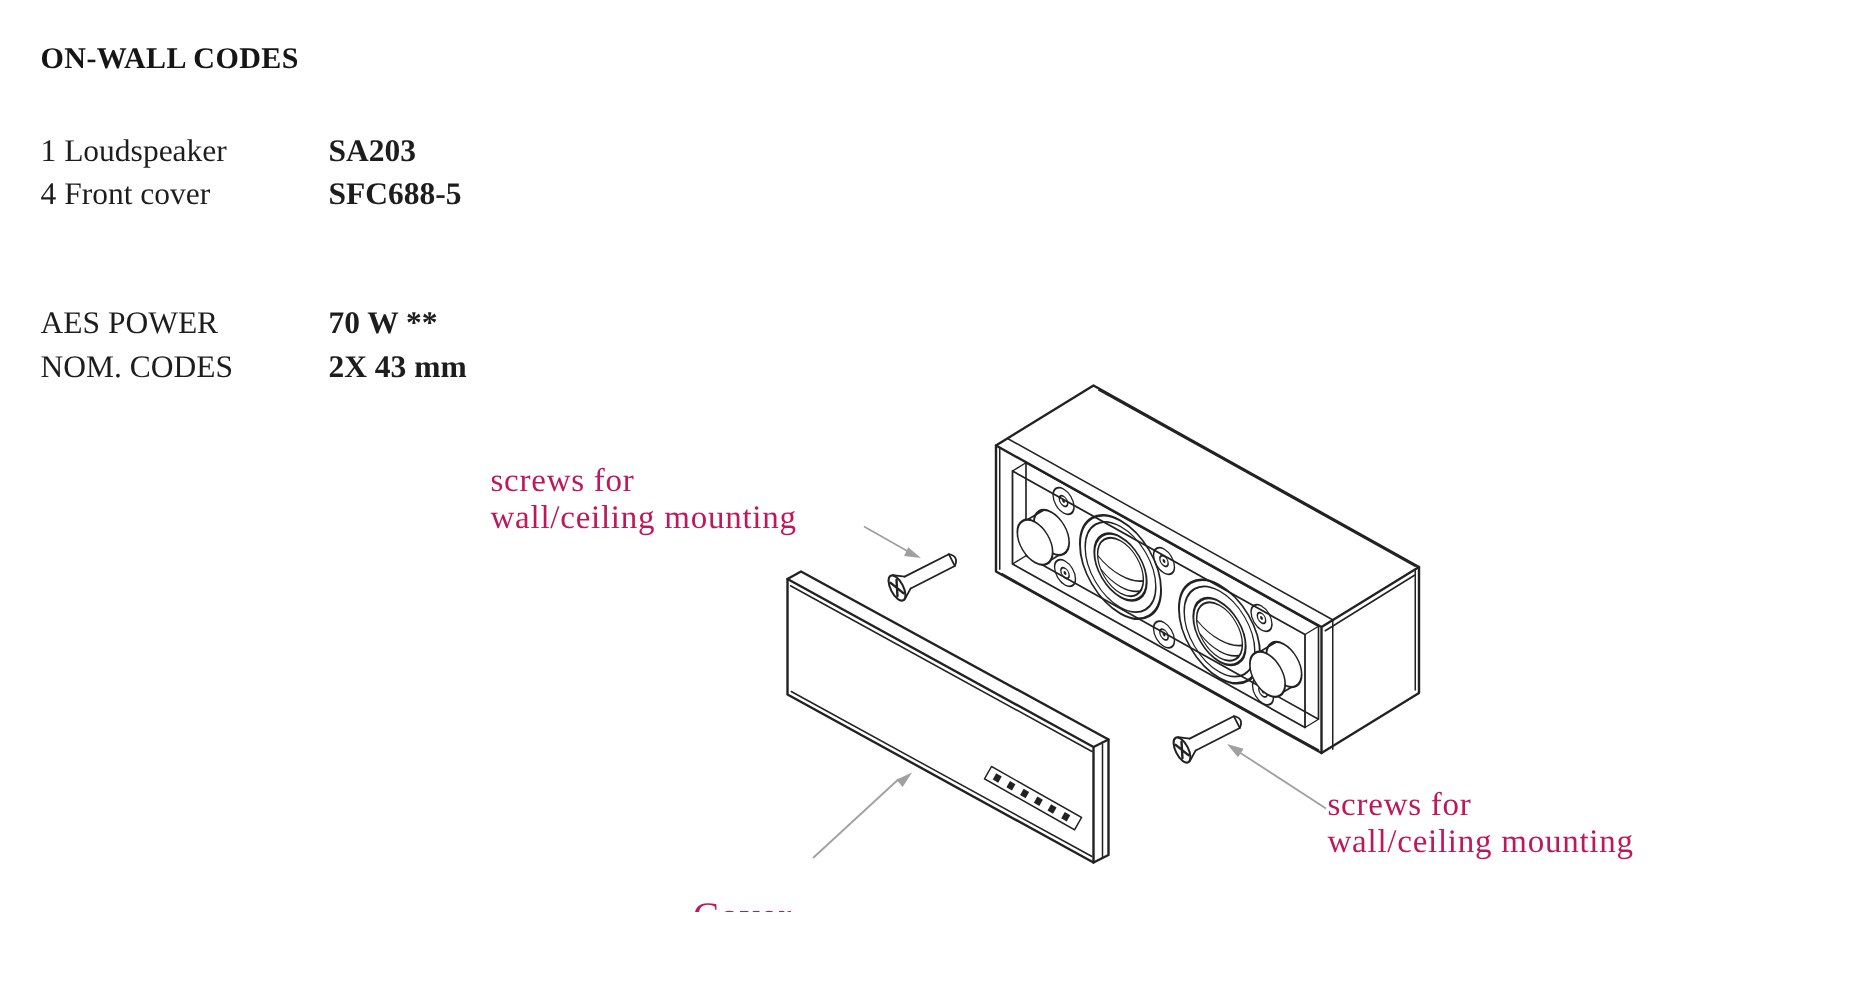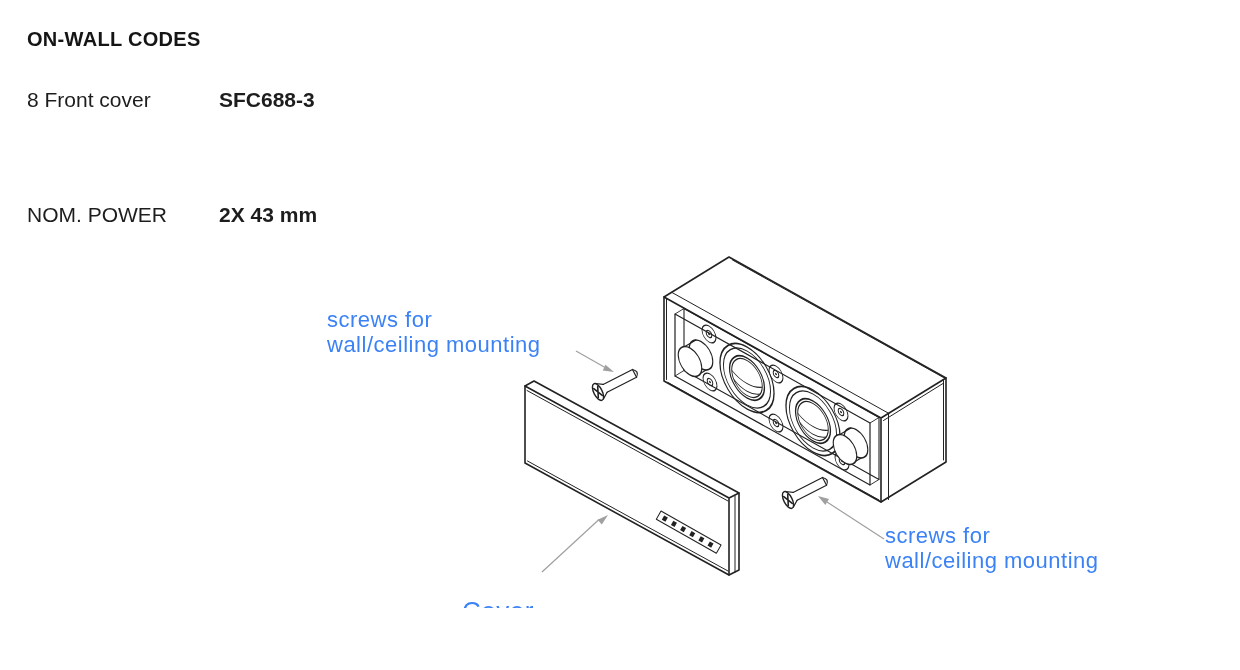--- a/index.html
+++ b/index.html
@@ -1,54 +1,62 @@
 <!DOCTYPE html>
 <html><head>
 <meta charset="utf-8">
 <style>
   html,body{margin:0;padding:0;background:#fff;}
   .stage{
     position:relative; width:1240px; height:608px; background:#ffffff;
-    font-family:Liberation Sans, sans-serif; overflow:hidden;
+    font-family:Liberation Serif, serif; overflow:hidden;
   }
   .page-title{
     position:absolute; left:27px; top:28px; margin:0;
     font-size:20px; font-weight:700; color:#151515; letter-spacing:.3px;
   }
   .tbl{ position:absolute; left:27px; font-size:21px; color:#1d1d1d; }
   .tbl.parts{ top:86px; }
   .tbl.specs{ top:201px; }
   .trow{ position:relative; height:28.75px; line-height:28.75px; white-space:nowrap; }
   .tval{ position:absolute; left:192px; font-weight:700; }
   .diagram-svg{ position:absolute; left:0; top:0; }
   .ann{
-    position:absolute; color:#3b82f6; font-size:22px; line-height:24.5px;
+    position:absolute; color:#be185d; font-size:22px; line-height:24.5px;
     letter-spacing:.5px; white-space:nowrap;
   }
   .ann-top{ left:327px; top:308px; }
   .ann-bottom{ left:885px; top:524px; }
   .ann-cover{ left:462px; top:556px; font-size:26px;margin-top:43px; }
 </style>
 </head>
 <body>
 
 <div class="stage">
 
   <h1 class="page-title">ON-WALL CODES</h1>
 
   <div class="tbl parts">
     <div class="trow">
-      <span>8 Front cover</span>
-      <span class="tval">SFC688-3</span>
+      <span>1 Loudspeaker</span>
+      <span class="tval">SA203</span>
+    </div>
+    <div class="trow">
+      <span>4 Front cover</span>
+      <span class="tval">SFC688-5</span>
     </div>
   </div>
 
   <div class="tbl specs">
     <div class="trow">
-      <span>NOM. POWER</span>
+      <span>AES POWER</span>
+      <span class="tval">70 W **</span>
+    </div>
+    <div class="trow">
+      <span>NOM. CODES</span>
       <span class="tval">2X 43 mm</span>
     </div>
   </div>
 
   <svg class="diagram-svg" width="1240" height="670" viewBox="0 0 1240 670">
     <g stroke="#222222" fill="none" stroke-width="1.4" stroke-linejoin="round" stroke-linecap="round">
 
       <g>
         <path d="M664,297 L729,257 L946,378 L946,462 L881,502 L664,381 Z" fill="#ffffff" stroke-width="1.6"></path>
         <path d="M664,297 L881,418 L881,502 M881,418 L946,378" stroke-width="1.6"></path>

